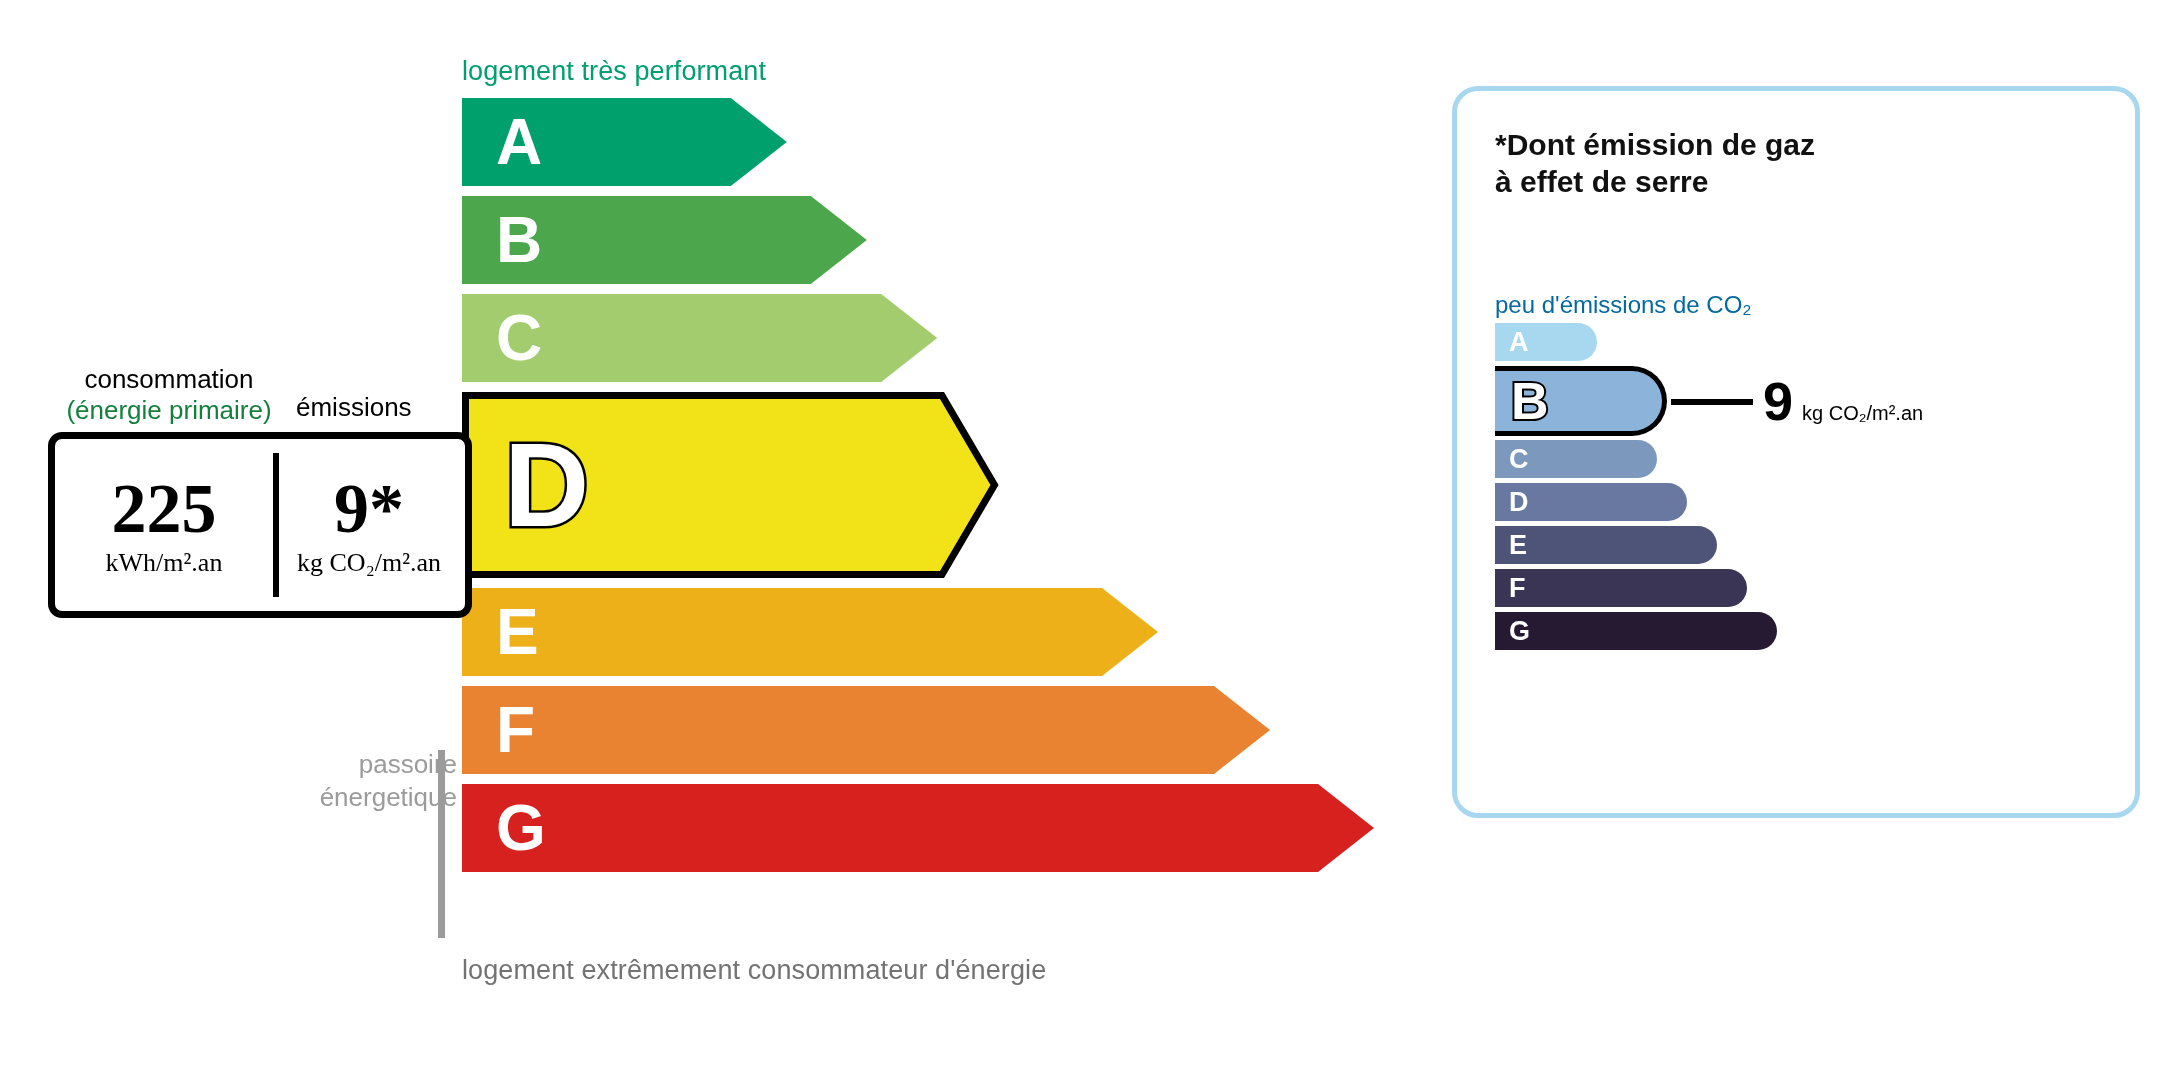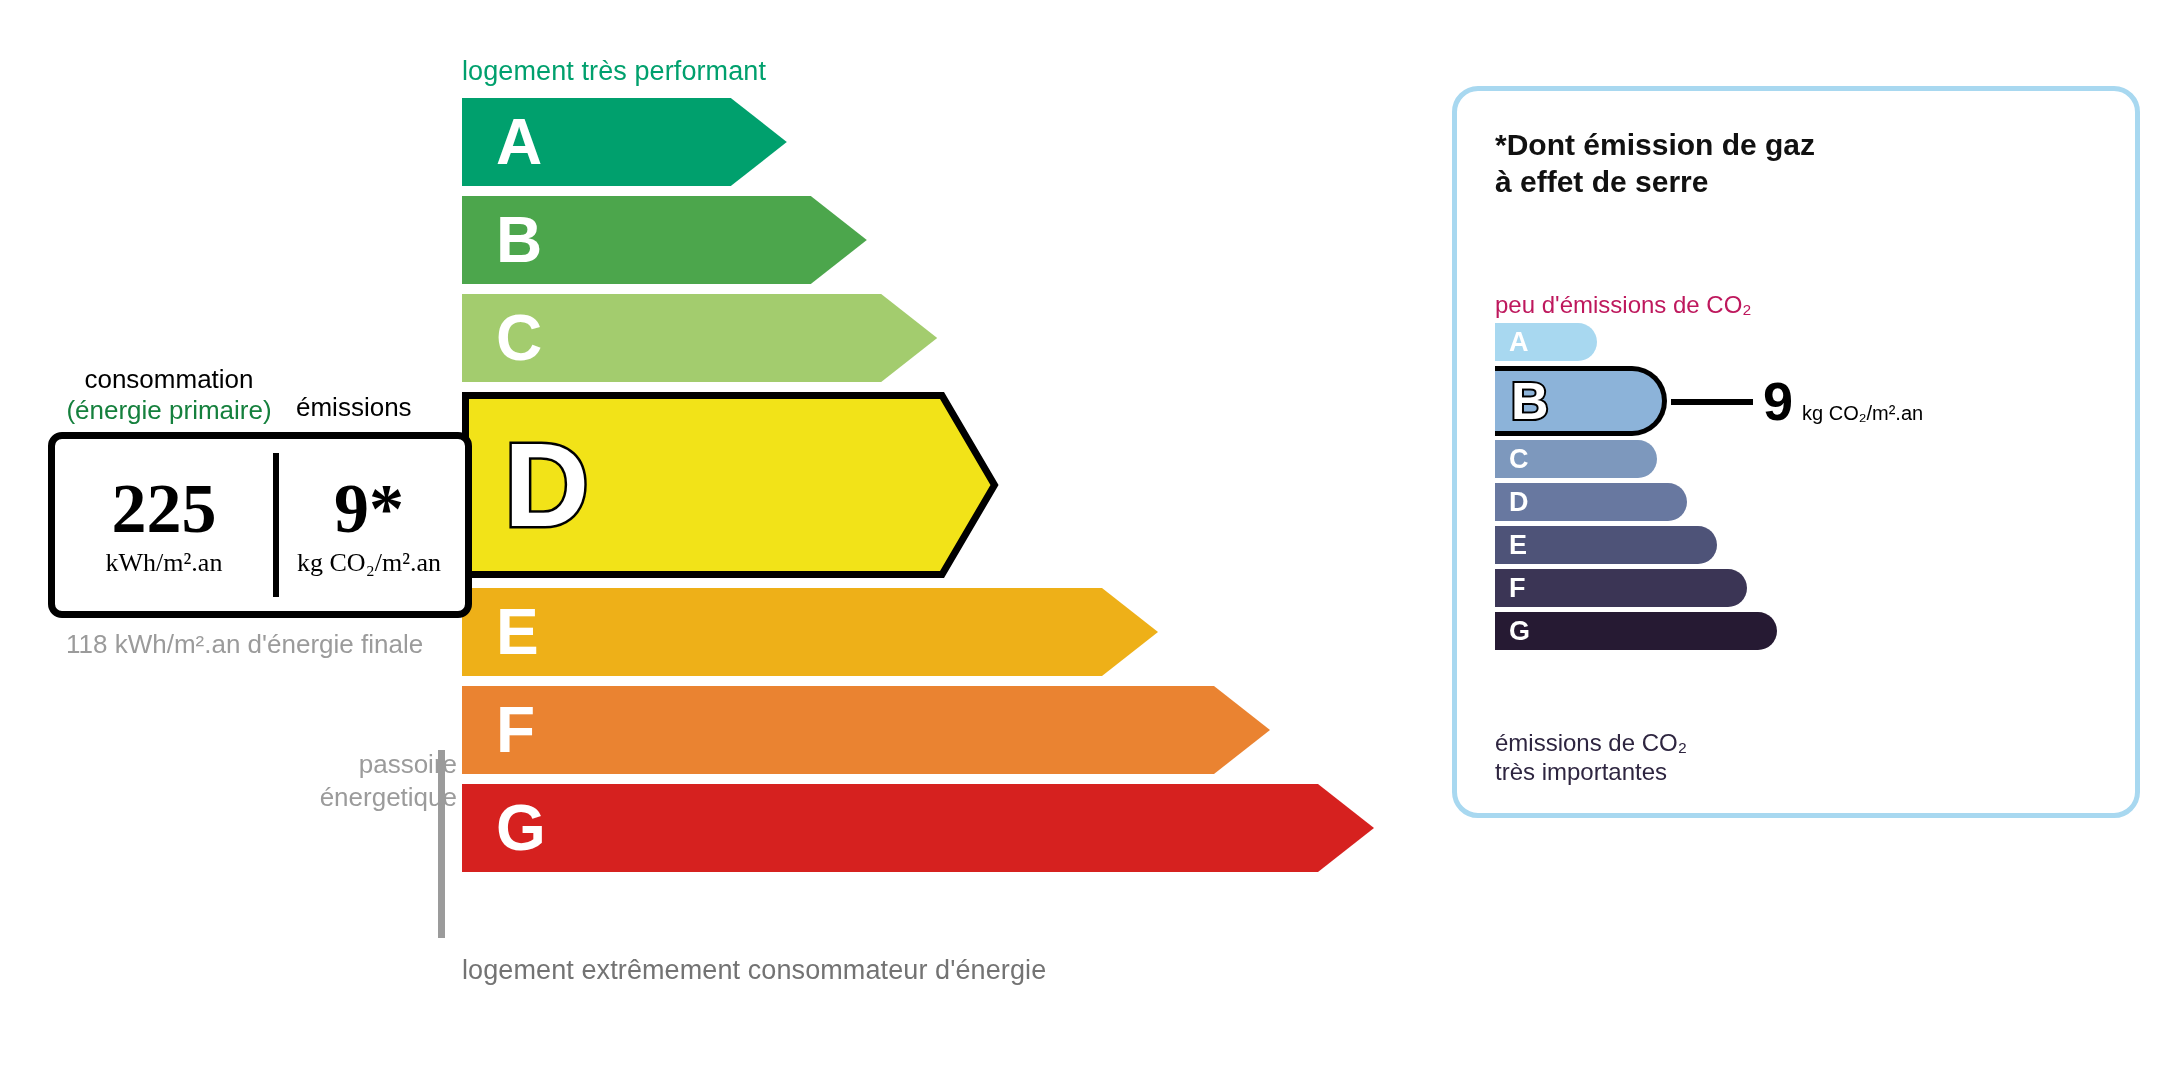--- a/index.html
+++ b/index.html
@@ -197,21 +197,21 @@
     font-weight: bold;
     color: #111111;
     line-height: 1.22;
     white-space: pre-line;
   }
   #ges-top-caption {
     position: absolute;
     left: 38px;
     top: 200px;
     font-size: 24px;
-    color: #be185d;
+    color: #0369a1;
     white-space: nowrap;
     text-align: center;
   }
   #ges-bottom-caption {
     position: absolute;
     left: 38px;
     top: 638px;
     font-size: 24px;
     color: #2e2540;
     line-height: 1.2;
@@ -370,22 +370,20 @@
       </div>
     </div>
 
     <div id="label-consommation">
       <span>consommation</span>
       <span class="sub">(énergie primaire)</span>
     </div>
 
     <div id="label-emissions">émissions</div>
 
-    <div id="label-finale">118 kWh/m².an
-d'énergie finale</div>
 
     <div id="passoire">passoire
 énergetique</div>
     <div id="passoire-bar"></div>
 
     <div id="bottom-caption">logement extrêmement consommateur d'énergie</div>
   </div>
 
   <div id="ges-panel">
 
@@ -430,17 +428,15 @@
             <span class="gletter">F</span>
           </div>
         </div>
         <div class="ges-row">
           <div class="ges-bar" style="width: 282px; background: rgb(38, 26, 51);">
             <span class="gletter">G</span>
           </div>
         </div>
       </div>
 
-    <div id="ges-bottom-caption">émissions de CO₂
-très importantes</div>
   </div>
 
 </div>
 
 </body></html>

